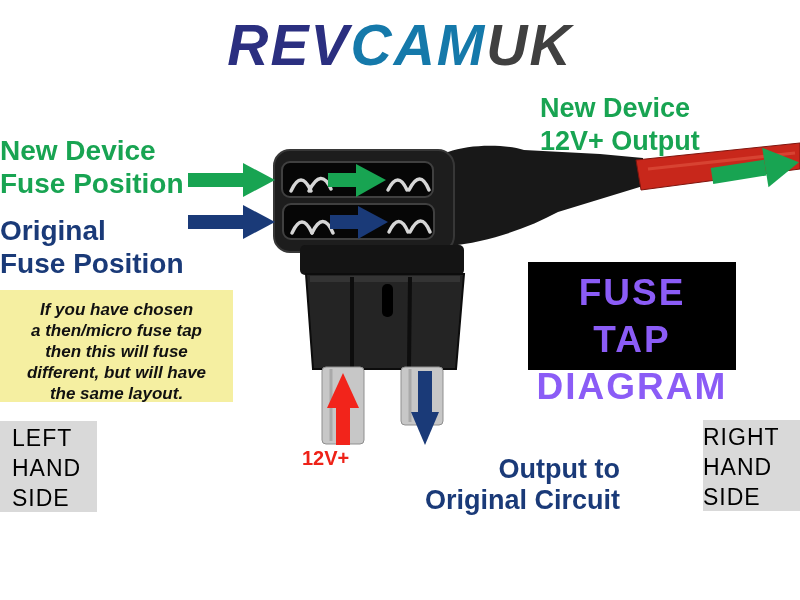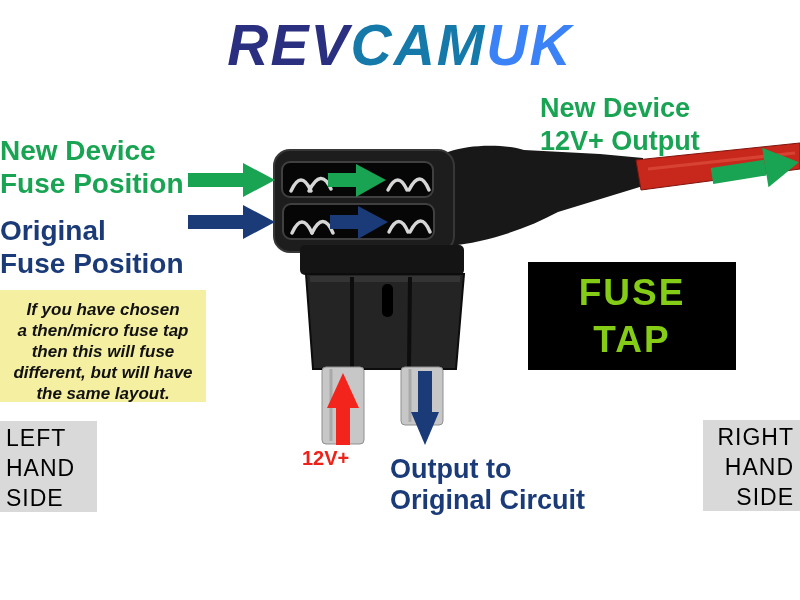--- a/index.html
+++ b/index.html
@@ -6,48 +6,48 @@
   .canvas{position:relative;width:800px;height:600px;background:#ffffff;overflow:hidden;
           font-family:"Liberation Sans",sans-serif;}
   .abs{position:absolute;}
   svg{display:block;}
 
   
   .logo{top:12px;left:0;width:100%;text-align:center;font-weight:bold;font-style:italic;
         font-size:57px;letter-spacing:2px;white-space:nowrap;}
   .logo .p1{color:#2b2f80;text-align:center;}
   .logo .p2{color:#1579aa;}
-  .logo .p3{color:#3b82f6;}
+  .logo .p3{color:#404040;}
 
   
   .lbl{position:absolute;font-weight:bold;text-align:left;}
   .green{color:#18a452;}
   .navy{color:#1a3a78;margin-top:11px;}
   .red{color:#ee2218;}
   .line{display:block;}
 
   .lbl-new-device{left:0;top:134px;width:192px;font-size:28px;line-height:33px;}
   .lbl-original{left:0;top:203px;width:190px;font-size:28px;line-height:33px;}
   .lbl-top-output{left:540px;top:92px;width:192px;font-size:27px;line-height:33px;}
   .lbl-12v{left:302px;top:444px;width:76px;font-size:20px;line-height:28px;}
-  .lbl-bottom-output{left:390px;top:443px;width:230px;font-size:27px;line-height:31px;text-align:left;}
+  .lbl-bottom-output{left:390px;top:443px;width:230px;font-size:27px;line-height:31px;text-align:right;}
 
   
-  .note{left:0;top:290px;width:206px;height:112px;background:#f5efa1;color:#111;
+  .note{left:0;top:290px;width:233px;height:112px;background:#f5efa1;color:#111;
         font-weight:bold;font-style:italic;font-size:17px;line-height:21px;text-align:center;
         padding-top:9px;box-sizing:border-box;}
 
   
   .side-box{position:absolute;background:#d9d9d9;width:97px;height:91px;color:#000;
             font-size:23px;line-height:30px;letter-spacing:1px;box-sizing:border-box;padding-top:2px;}
-  .side-left{left:0;top:421px;padding-left:6px;}
-  .side-right{left:703px;top:420px;text-align:right;padding-right:6px;}
+  .side-left{left:0;top:421px;padding-left:12px;}
+  .side-right{left:703px;top:420px;padding-right:6px;}
 
   
-  .title-box{left:528px;top:262px;width:208px;height:108px;background:#000;color:#84cc16;
+  .title-box{left:528px;top:262px;width:208px;height:108px;background:#000;color:#8b5cf6;
              font-weight:bold;font-size:37px;line-height:47px;text-align:center;
              letter-spacing:2px;padding-top:7px;box-sizing:border-box;}
   .title-box .l1{word-spacing:16px;}
 </style>
 </head>
 <body>
 
 <div class="canvas">
 
   <svg class="abs" style="left:0;top:0;" width="800" height="600" viewBox="0 0 800 600">
@@ -154,20 +154,21 @@
     <span class="line">SIDE</span>
   </div>
   <div class="side-box side-right">
     <span class="line">RIGHT</span>
     <span class="line">HAND</span>
     <span class="line">SIDE</span>
   </div>
 
   <div class="abs title-box">
     <span class="line l1">FUSE TAP</span>
+    <span class="line l2">DIAGRAM</span>
   </div>
 
   <div class="lbl red lbl-12v">12V+</div>
   <div class="lbl navy lbl-bottom-output">
     <span class="line">Output to</span>
     <span class="line">Original Circuit</span>
   </div>
 
 </div>
 

